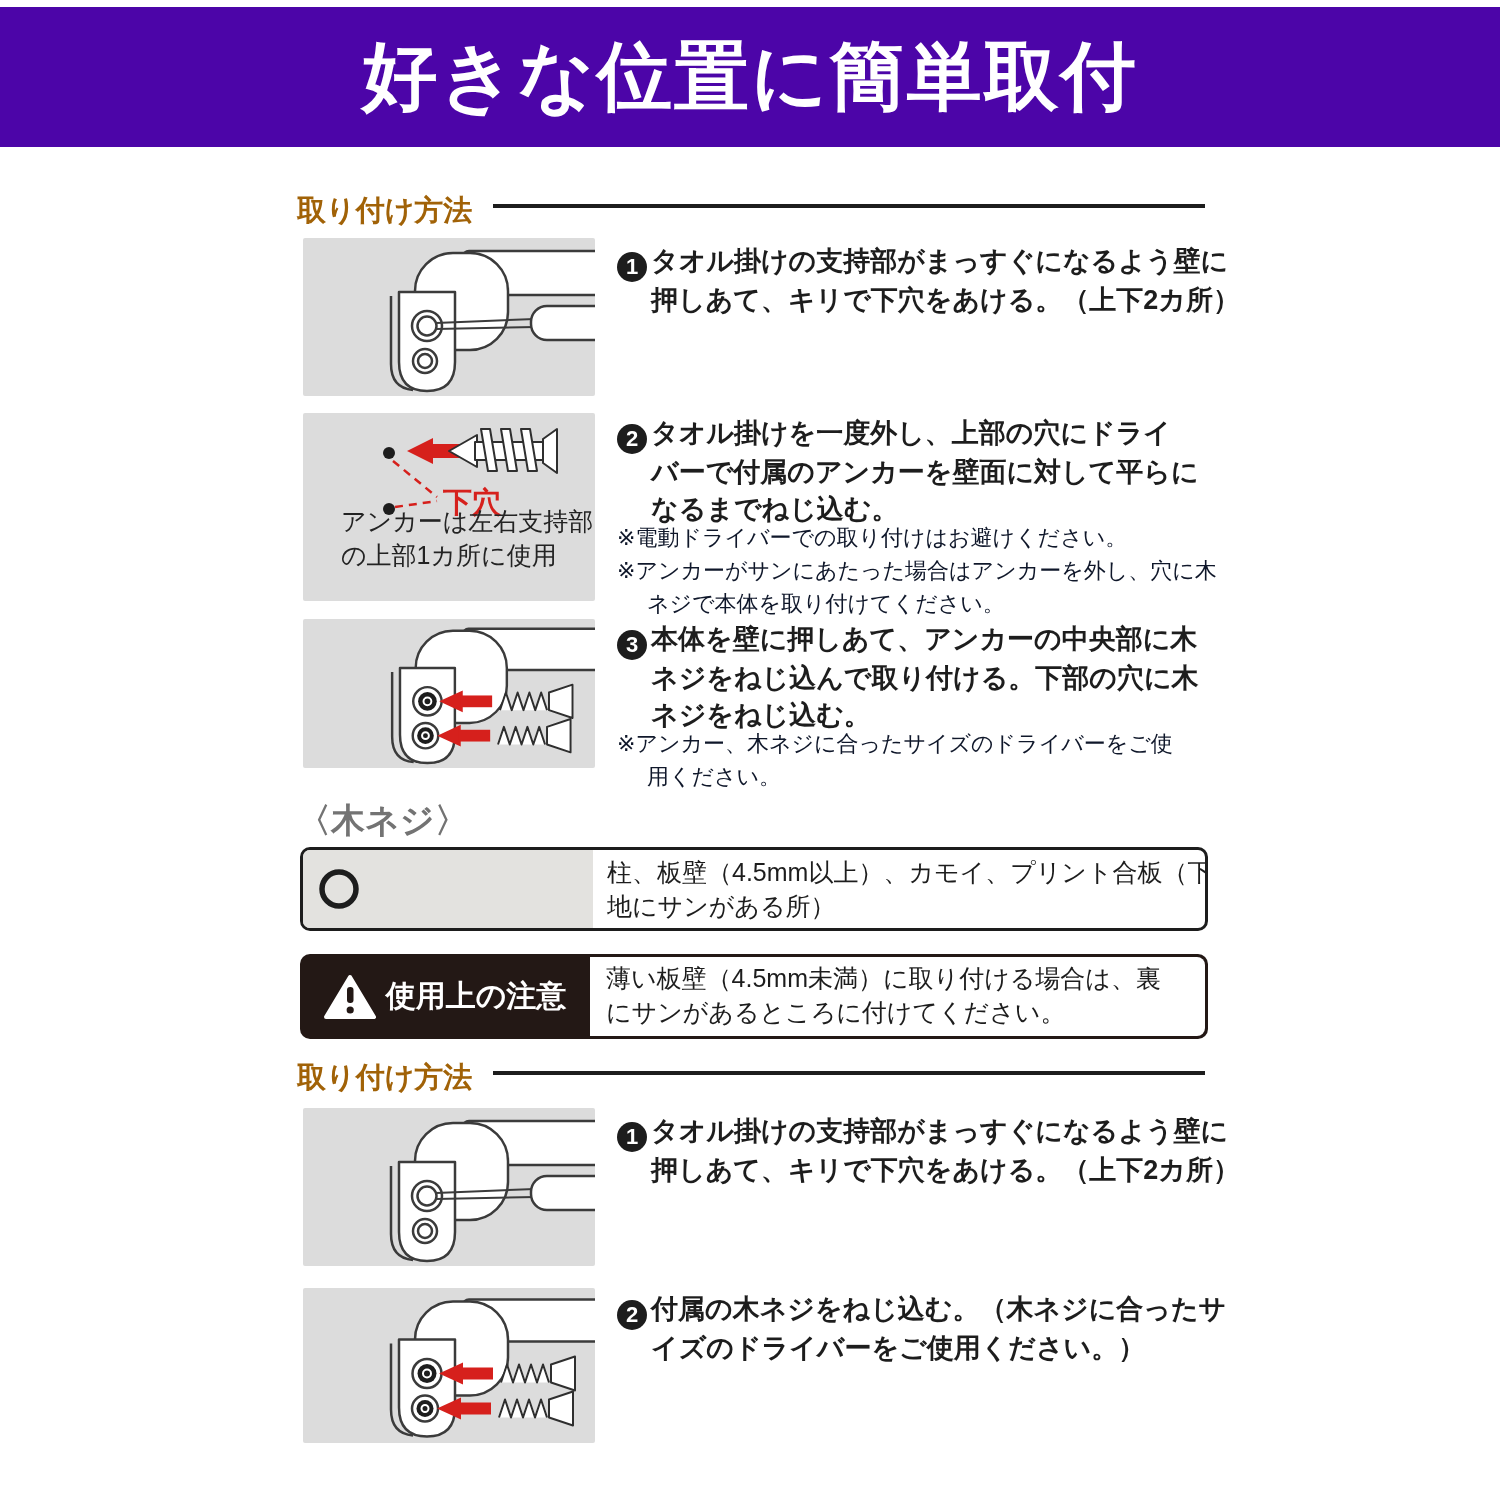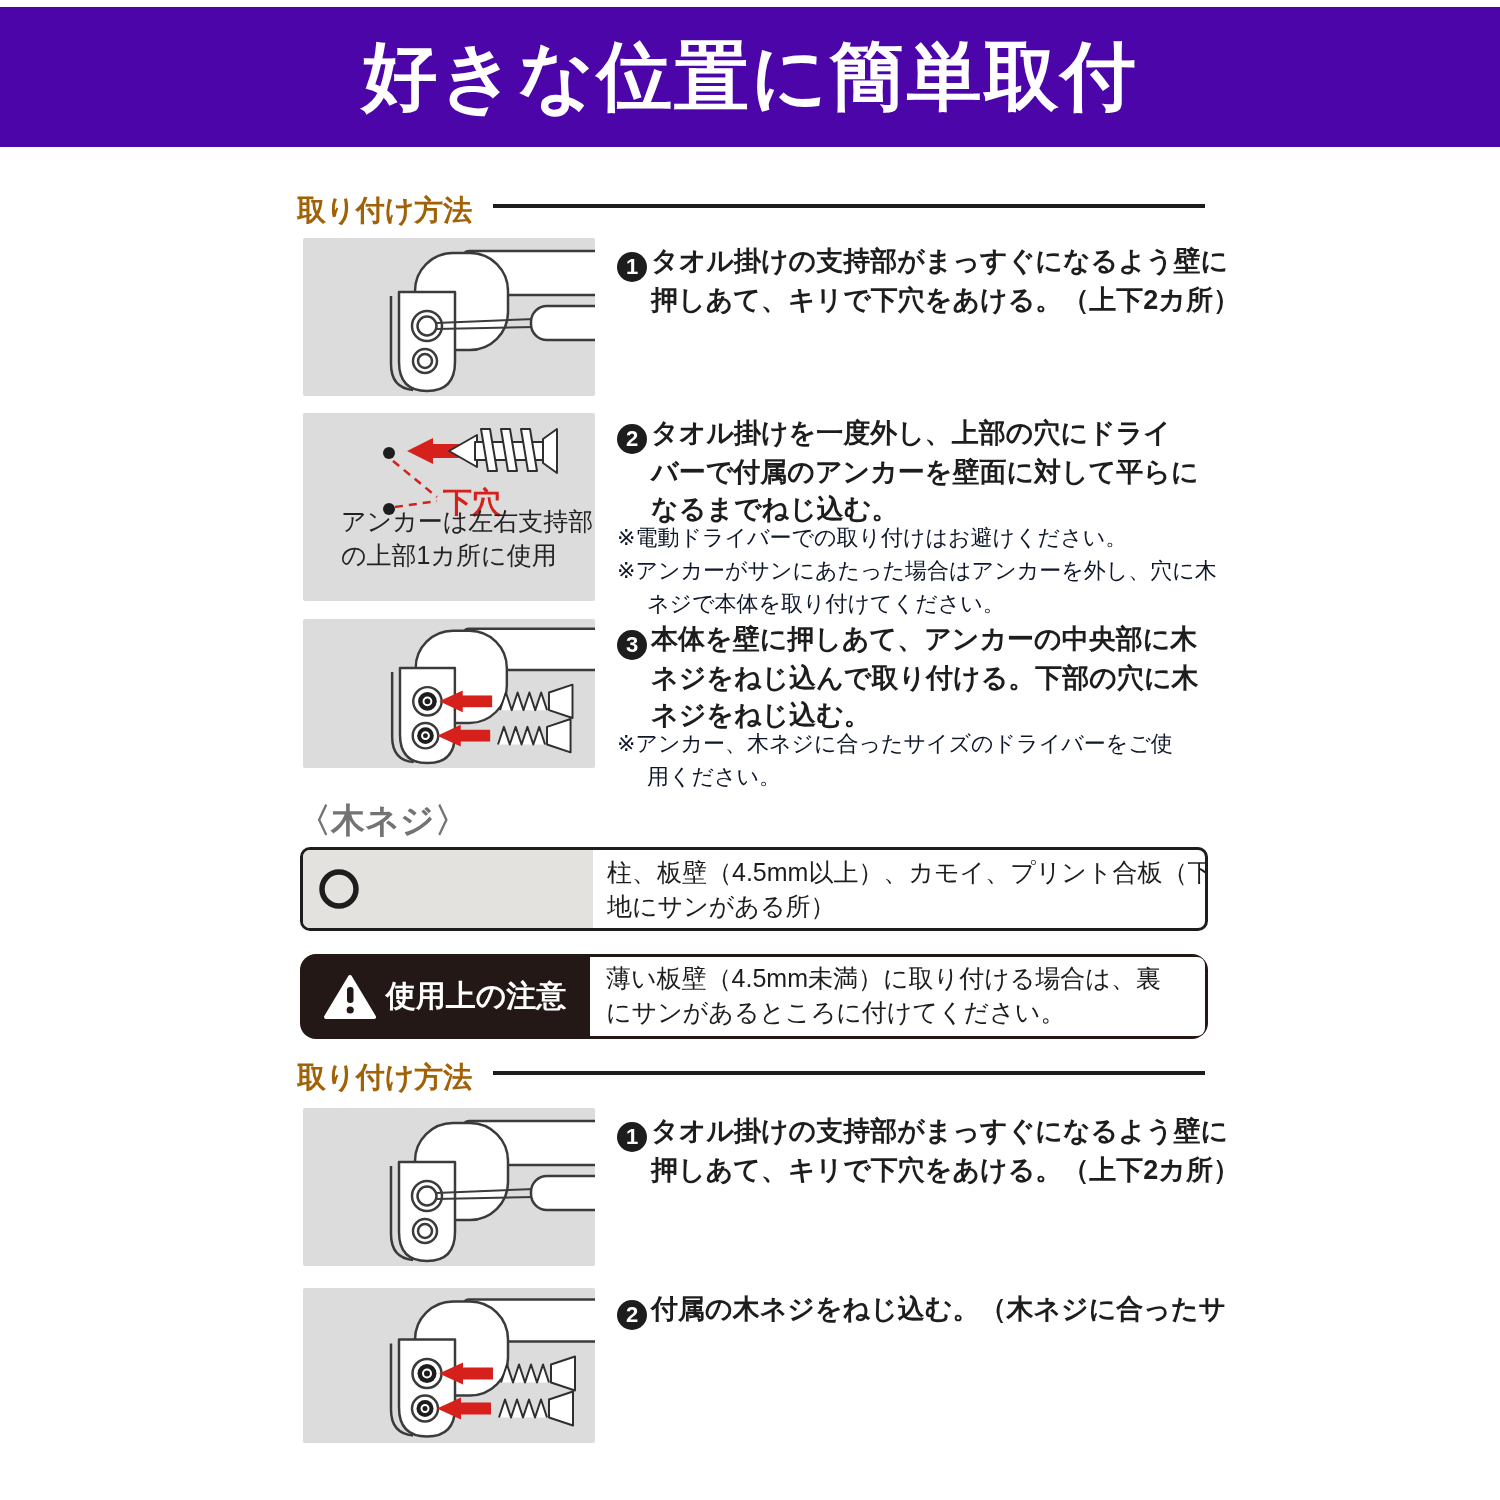--- a/index.html
+++ b/index.html
@@ -28,21 +28,21 @@
   .nline{font-size:22px;line-height:33px;font-weight:500;white-space:nowrap;color:#0f172a;}
   .nline.cont{padding-left:30px;}
   
   .boxA{position:absolute;left:300px;top:847px;width:908px;height:84px;border:3px solid #1d1d1d;
         border-radius:10px;background:#fff;box-sizing:border-box;overflow:hidden;}
   .boxA-left{position:absolute;left:0;top:0;width:290px;height:100%;background:#e3e2df;
              display:flex;align-items:center;padding-left:14px;box-sizing:border-box;}
   .boxA-left .lbl{font-size:29px;font-weight:800;margin-left:8px;white-space:nowrap;}
   .boxA-right{position:absolute;left:304px;top:5px;font-size:25px;line-height:34px;font-weight:500;white-space:nowrap;}
   .boxB{position:absolute;left:300px;top:954px;width:908px;height:85px;background:#231815;
-        border-radius:16px;overflow:hidden;}
+        border-radius:10px;overflow:hidden;}
   .boxB-left{position:absolute;left:0;top:0;width:290px;height:100%;
              display:flex;align-items:center;justify-content:center;}
   .boxB-left .lbl{color:#fff;font-size:30px;font-weight:800;margin-left:10px;white-space:nowrap;}
   .boxB-right{position:absolute;left:290px;top:3px;right:3px;bottom:3px;background:#fff;
               border-radius:0 8px 8px 0;padding:4px 0 0 16px;font-size:25px;line-height:34px;font-weight:500;white-space:nowrap;color:#1d1d1d;}
 </style>
 </head>
 <body>
 
 <div class="page">
@@ -224,15 +224,16 @@
       <g stroke="#2f2f2f" stroke-width="2" fill="#ffffff" stroke-linejoin="round">
         <path d="M198,93 l6,-18 l6,18 l6,-18 l6,18 l6,-18 l6,18 l6,-18 l6,18"></path>
         <polygon points="248,75 248,93 272,101 272,67"></polygon>
         <path d="M196,128 l6,-18 l6,18 l6,-18 l6,18 l6,-18 l6,18 l6,-18 l6,18"></path>
         <polygon points="246,110 246,128 270,136 270,102"></polygon>
       </g>
     </svg>
   </div>
   <div class="step" style="top:1291px">
     <div class="sline"><span class="stepnum">2</span><span>付属の木ネジをねじ込む。（木ネジに合ったサ</span></div>
+    <div class="sline cont">イズのドライバーをご使用ください。）</div>
   </div>
 
 </div>
 
 </body></html>

